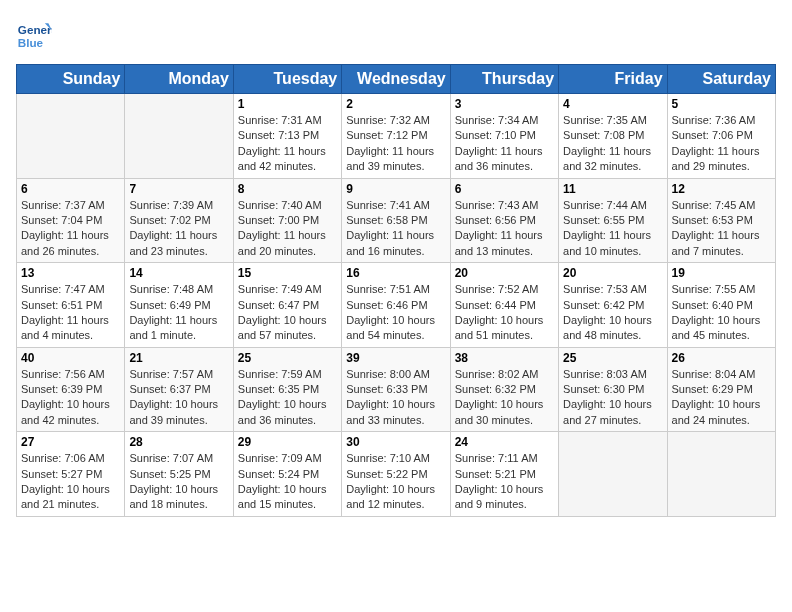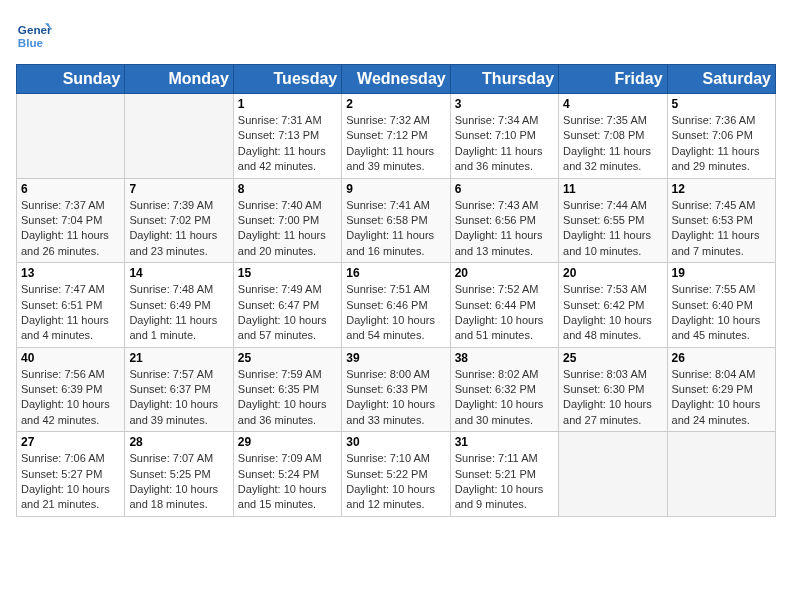--- a/index.html
+++ b/index.html
@@ -231,20 +231,20 @@
         </td>
         <td>
           <span class="day-num">29</span>
           <div class="day-info">Sunrise: 7:09 AM<br>Sunset: 5:24 PM<br>Daylight: 10 hours and 15 minutes.</div>
         </td>
         <td>
           <span class="day-num">30</span>
           <div class="day-info">Sunrise: 7:10 AM<br>Sunset: 5:22 PM<br>Daylight: 10 hours and 12 minutes.</div>
         </td>
         <td>
-          <span class="day-num">31</span>
+          <span class="day-num">24</span>
           <div class="day-info">Sunrise: 7:11 AM<br>Sunset: 5:21 PM<br>Daylight: 10 hours and 9 minutes.</div>
         </td>
         <td class="empty-cell"></td>
         <td class="empty-cell"></td>
       </tr>
     </tbody>
 </table>
 
 </body></html>

